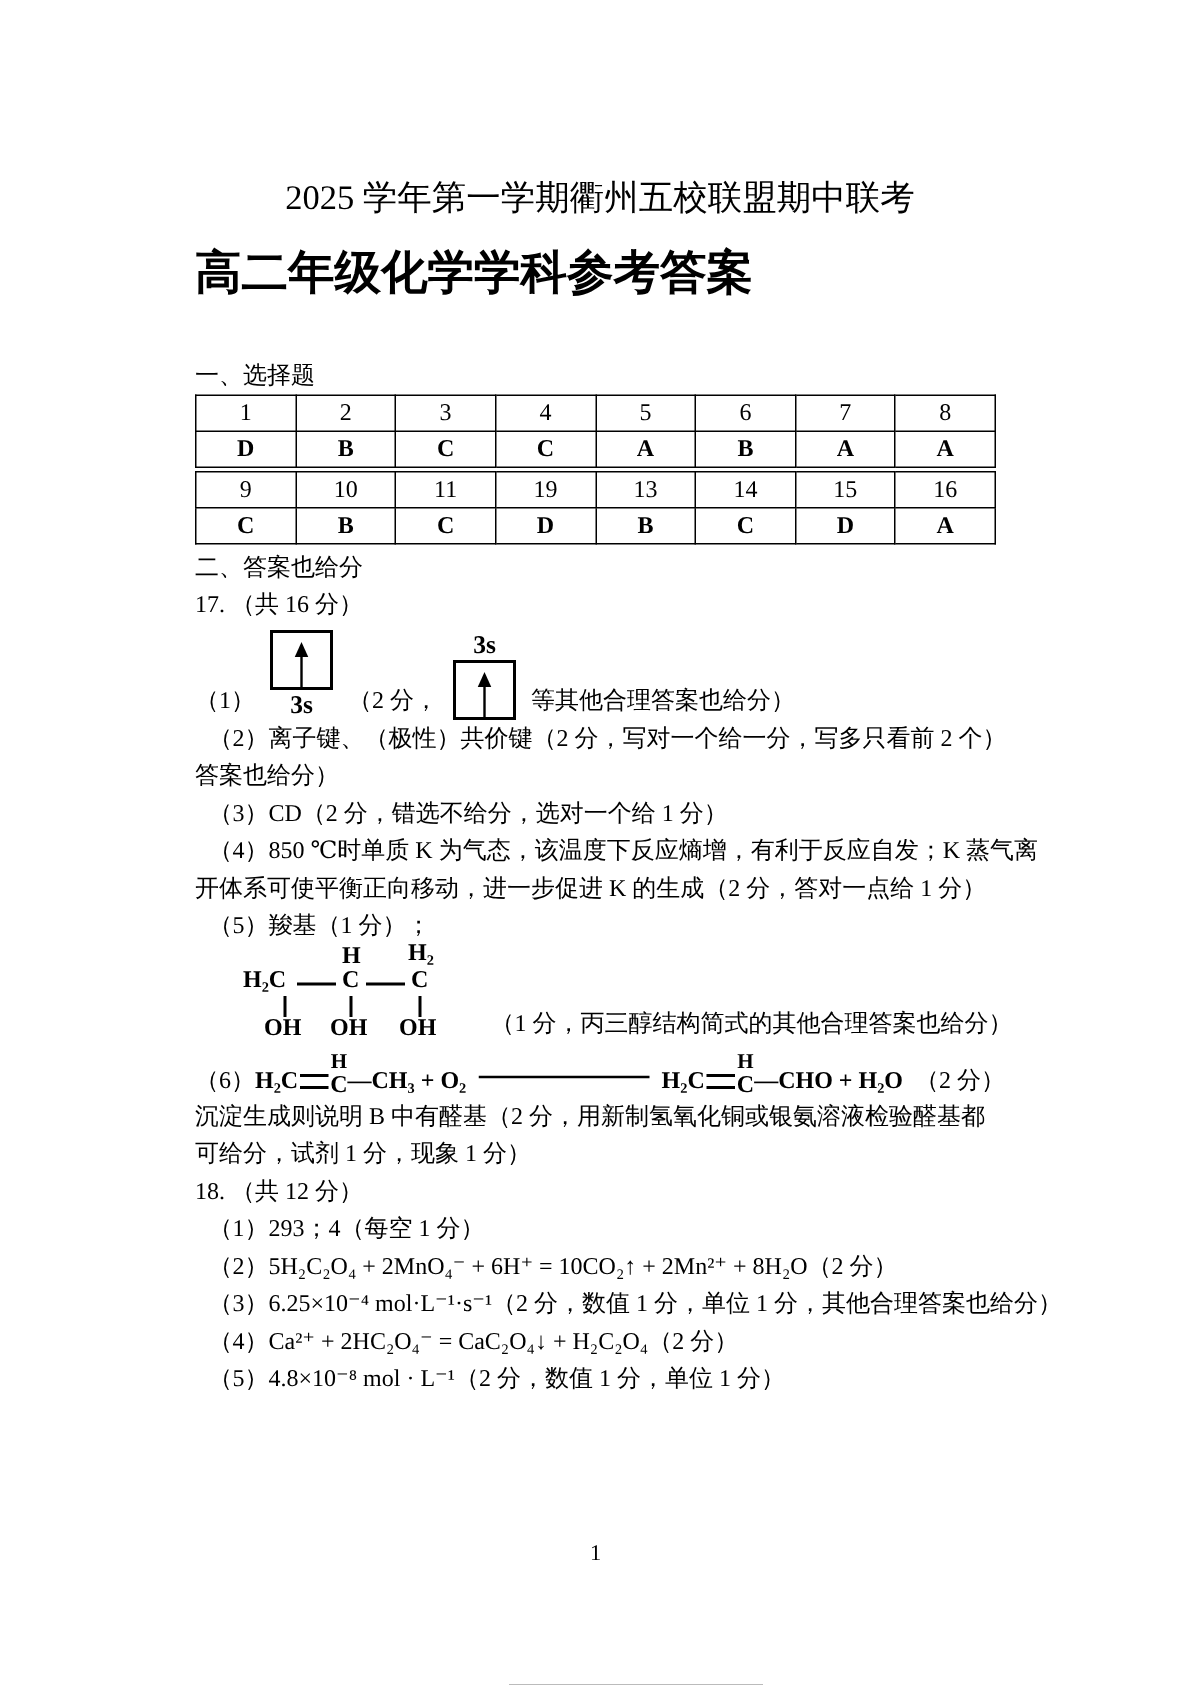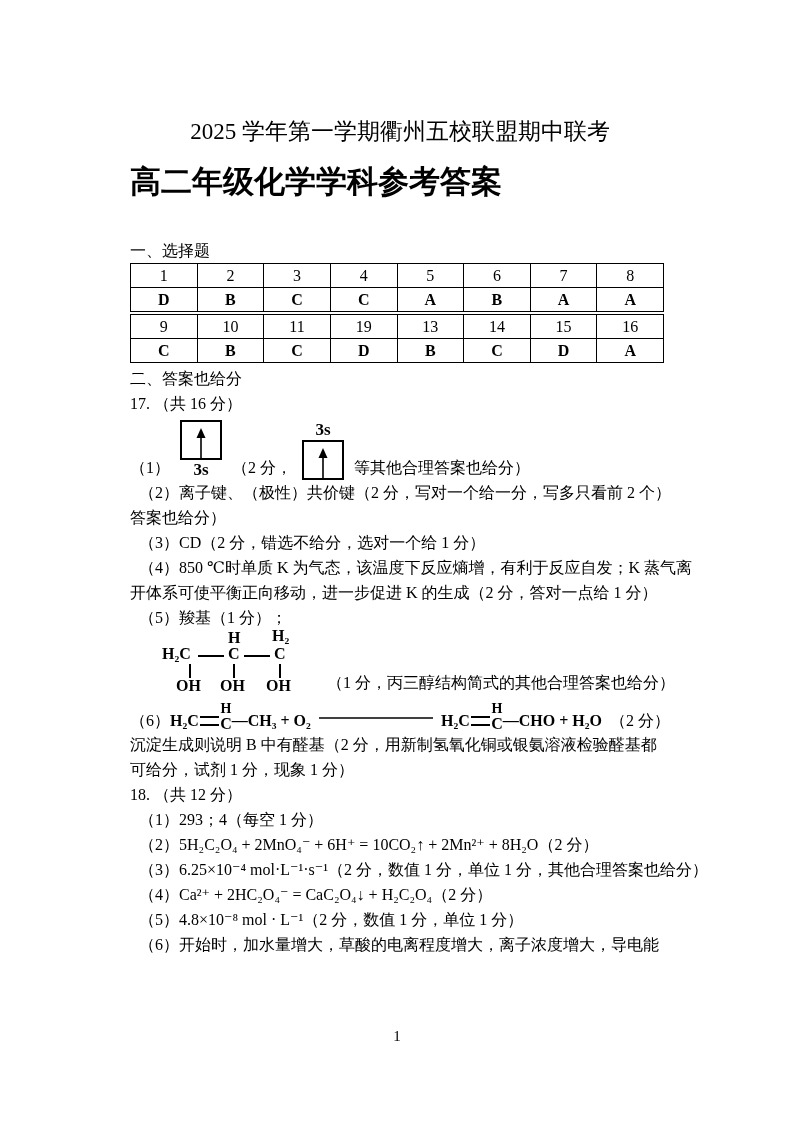--- a/index.html
+++ b/index.html
@@ -185,18 +185,17 @@
 
     <p class="line">沉淀生成则说明 B 中有醛基（2 分，用新制氢氧化铜或银氨溶液检验醛基都</p>
     <p class="line">可给分，试剂 1 分，现象 1 分）</p>
 
     <p class="line">18. （共 12 分）</p>
     <p class="line indent1">（1）293；4（每空 1 分）</p>
     <p class="line indent1">（2）5H₂C₂O₄ + 2MnO₄⁻ + 6H⁺ = 10CO₂↑ + 2Mn²⁺ + 8H₂O（2 分）</p>
     <p class="line indent1">（3）6.25×10⁻⁴ mol·L⁻¹·s⁻¹（2 分，数值 1 分，单位 1 分，其他合理答案也给分）</p>
     <p class="line indent1">（4）Ca²⁺ + 2HC₂O₄⁻ = CaC₂O₄↓ + H₂C₂O₄（2 分）</p>
     <p class="line indent1">（5）4.8×10⁻⁸ mol · L⁻¹（2 分，数值 1 分，单位 1 分）</p>
-    <p class="line indent1">（6）开始时，加水量增大，草酸的电离程度增大，离子浓度增大，导电能</p>
 
   </div>
 
   <div class="page-num">1</div>
 </div>
 
 </body></html>

